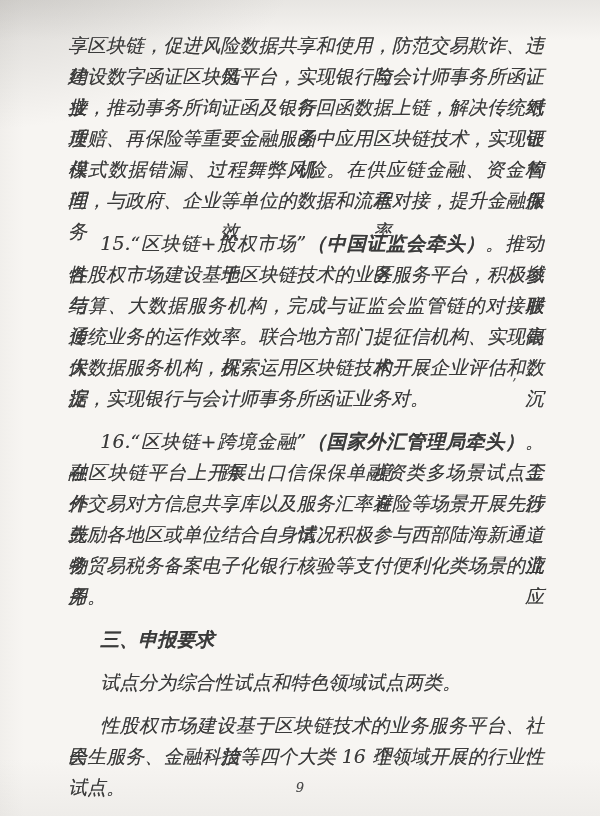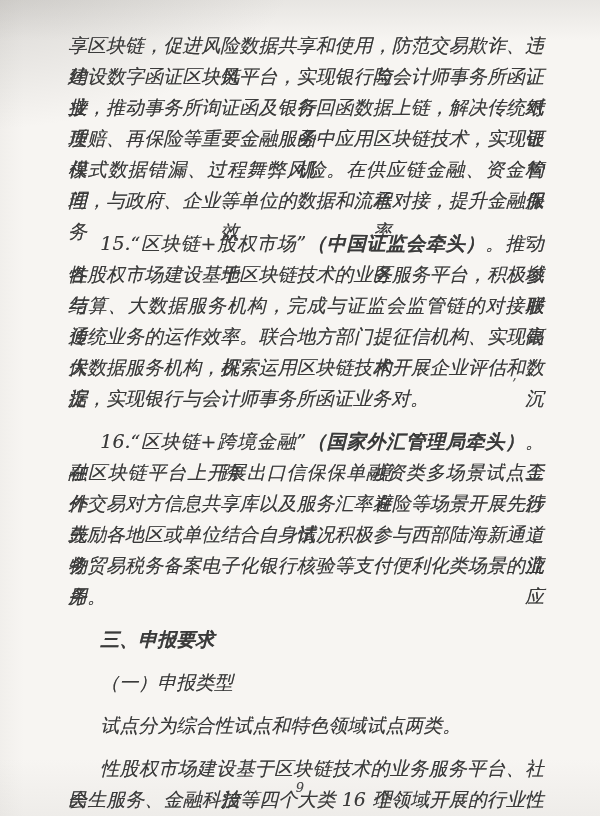--- a/index.html
+++ b/index.html
@@ -60,20 +60,19 @@
       <div class="line just">传统业务的运作效率。联合地方部门、征信机构、实现银保机构、</div>
       <div class="line just">大数据服务机构，探索运用区块链技术开展企业评估和数据沉</div>
       <div class="line">淀，实现银行与会计师事务所函证业务对。</div>
       <div class="line indent just"><span>16.“区块链+跨境金融”</span><span class="hei">（国家外汇管理局牵头）</span><span>。在跨境金</span></div>
       <div class="line just">融区块链平台上开展出口信保保单融资类多场景试点工作，在涉</div>
       <div class="line just">外交易对方信息共享库以及服务汇率避险等场景开展先行先试，</div>
       <div class="line just">鼓励各地区或单位结合自身情况积极参与西部陆海新通道物流</div>
       <div class="line just">务贸易税务备案电子化银行核验等支付便利化类场景的业务应</div>
       <div class="line">用。</div>
       <div class="line indent hei">三、申报要求</div>
-      <div class="line indent">（一）申报类型</div>
       <div class="line indent">试点分为综合性试点和特色领域试点两类。</div>
       <div class="line indent just">性股权市场建设基于区块链技术的业务服务平台、社会治理、</div>
       <div class="line">民生服务、金融科技等四个大类 16 个领域开展的行业性试点。</div>
     </div>
   <div class="artifact">’</div>
   <div class="page-number">9</div>
 </div>
 
 </body></html>

